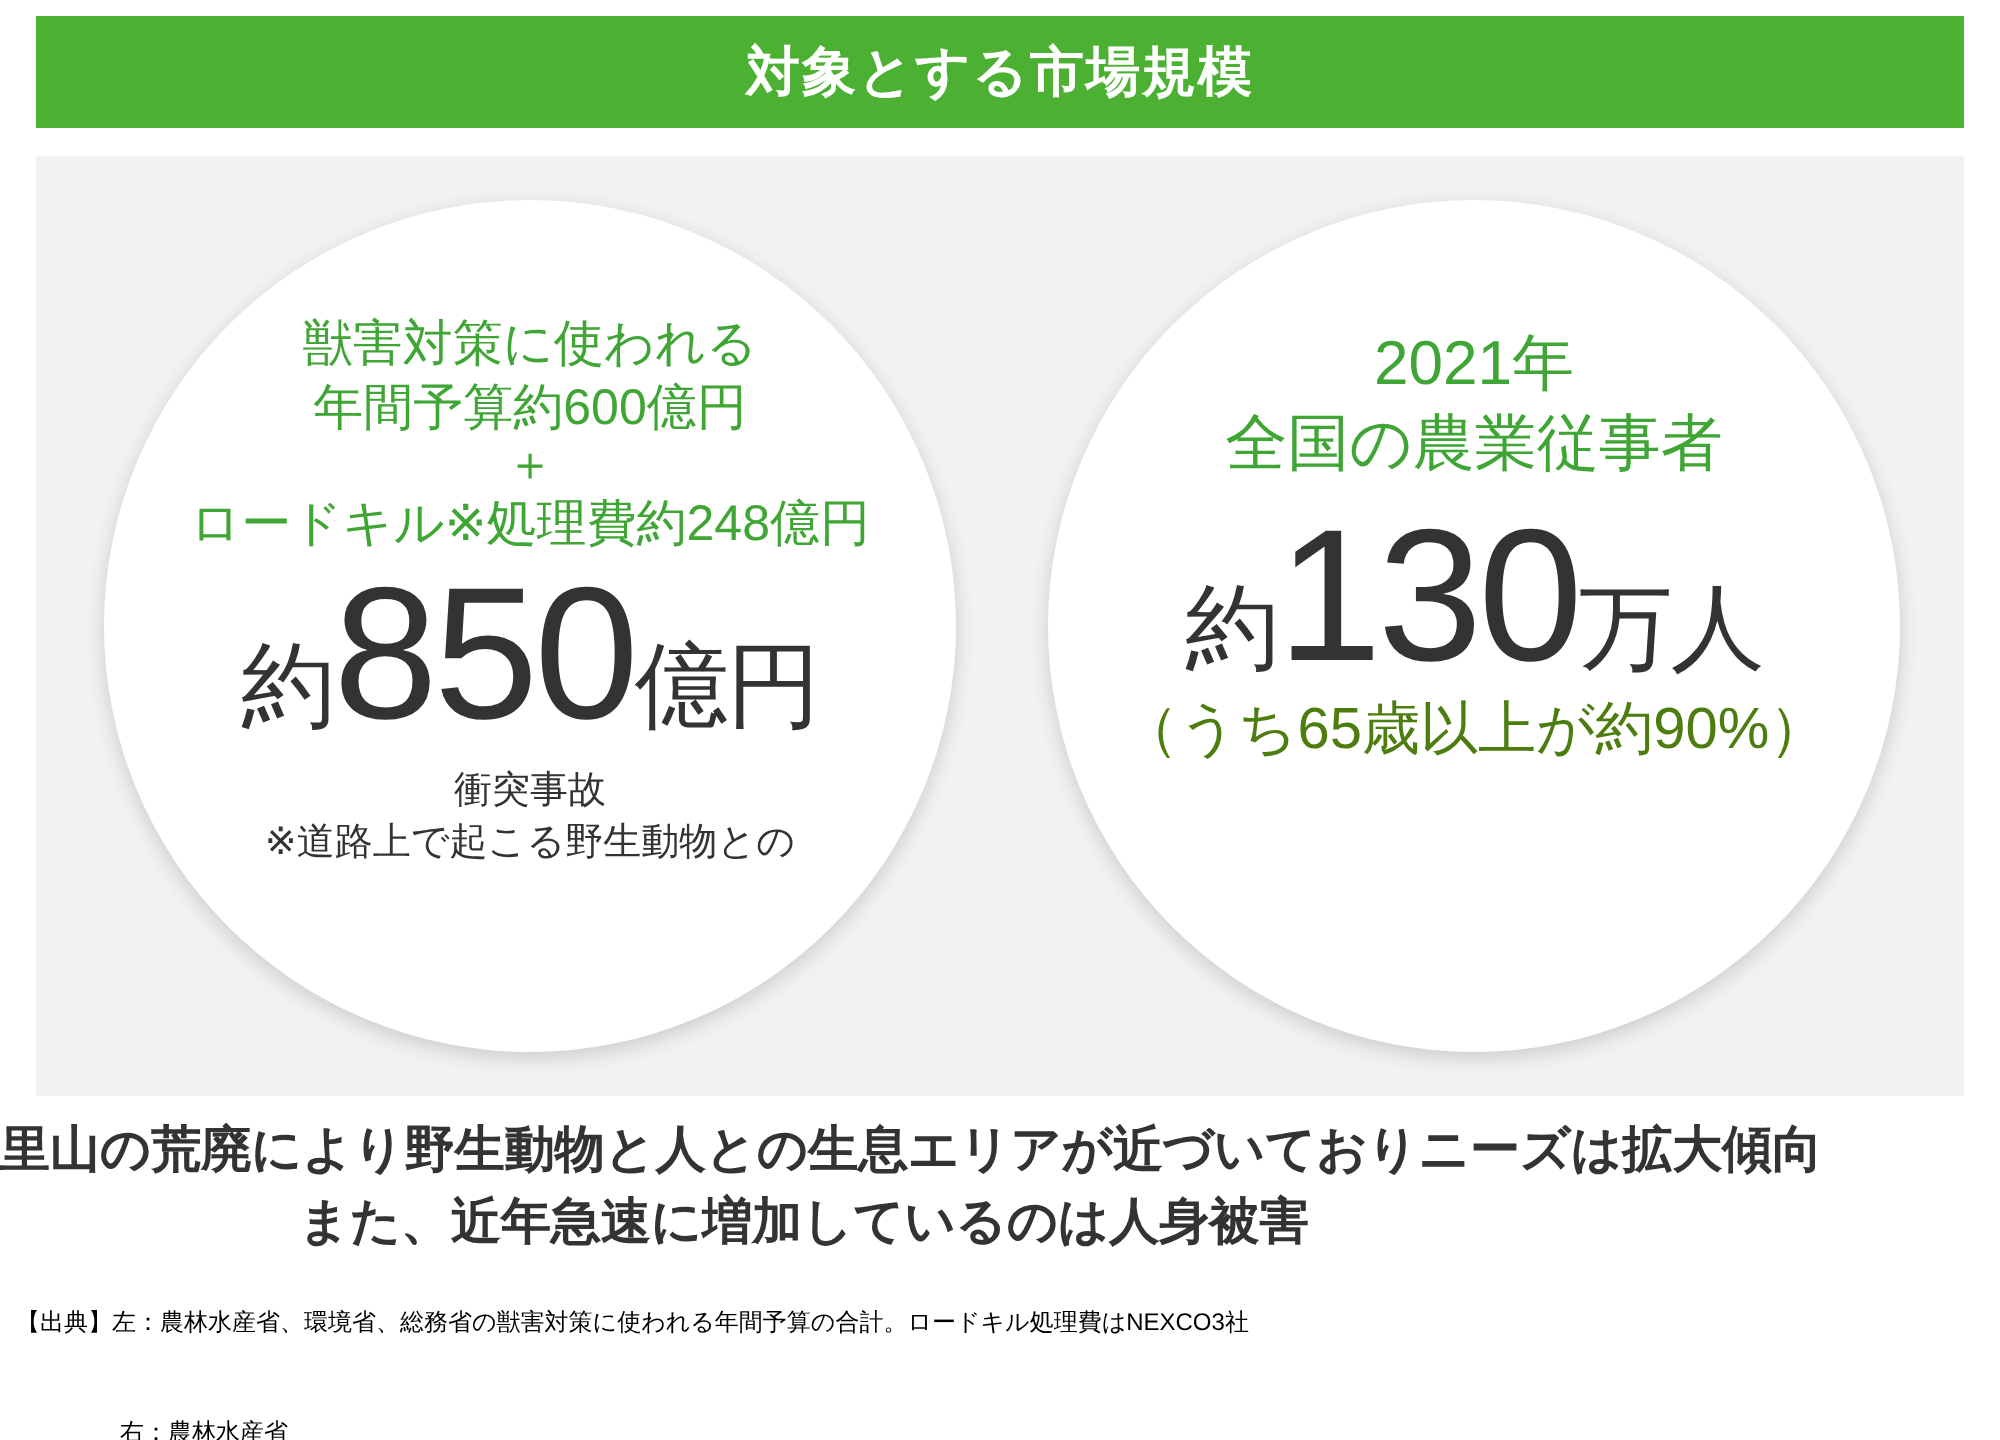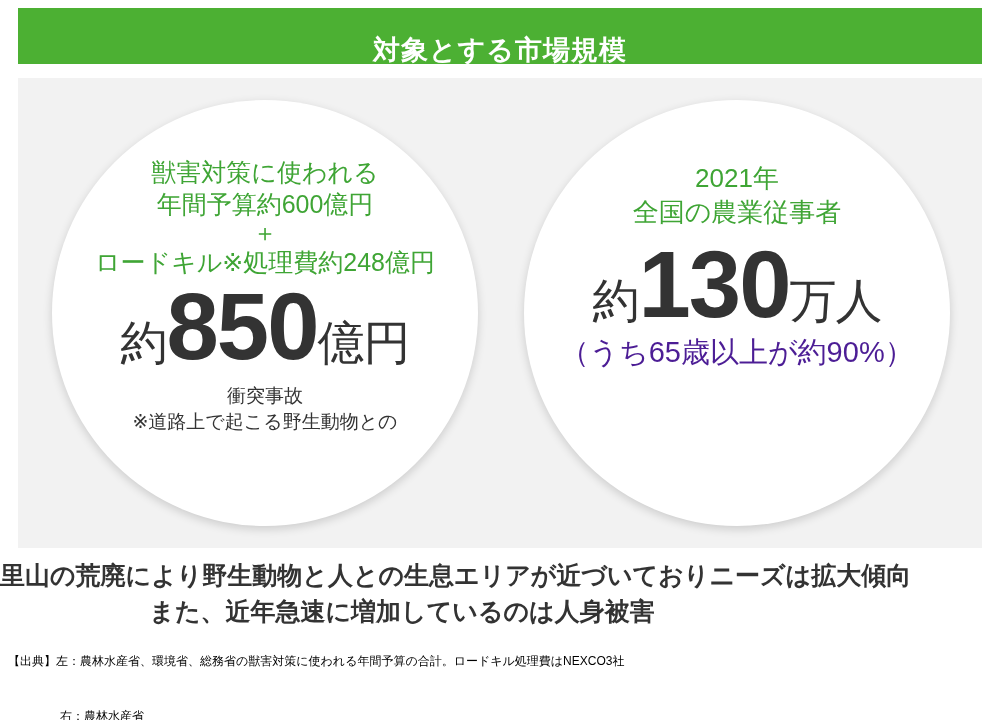--- a/index.html
+++ b/index.html
@@ -26,21 +26,21 @@
 
   
   .header-banner {
     position: absolute;
     left: 18px;
     top: 8px;
     width: 964px;
     height: 56px;
     background: #4cb033;
     display: flex;
-    align-items: flex-end;
+    align-items: center;
     justify-content: center;
   }
   .header-title {
     color: #ffffff;
     font-size: 27px;
     font-weight: bold;
     letter-spacing: 1px;
     line-height: 1;
     white-space: nowrap;
   }
@@ -90,21 +90,21 @@
     text-align: center;
   }
   .green-line.plus {
     font-size: 24px;
     line-height: 1.05;
   }
   .green-line.small-gap {
     margin-top: 1px;
   }
   .green-line.big {
-    font-size: 26px;
+    font-size: 31px;
     line-height: 1.3;
     text-align: right;
   }
 
   .big-number-row {
     display: flex;
     align-items: baseline;
     justify-content: center;
     white-space: nowrap;
     color: #333333;
@@ -113,21 +113,21 @@
   .circle-left .big-number-row { margin-top: 4px; }
   .circle-right .big-number-row { margin-top: 10px; }
 
   .unit-pre {
     font-size: 47px;
     font-weight: normal;
     letter-spacing: -1px;
   }
   .huge-number {
     font-size: 94px;
-    font-weight: bold;
+    font-weight: normal;
     letter-spacing: -2px;
     line-height: 0.95;
   }
   .unit-post {
     font-size: 47px;
     font-weight: normal;
     letter-spacing: -1px;
   }
 
   .note-text {
@@ -136,21 +136,21 @@
     line-height: 1.35;
     text-align: center;
     color: #333333;
     white-space: nowrap;
   }
   .paren-text {
     margin-top: 2px;
     font-size: 29px;
     line-height: 1.2;
     text-align: center;
-    color: #4c1d95;
+    color: #4d7c0f;
     white-space: nowrap;
   }
 
   
   .summary {
     position: absolute;
     left: 0;
     top: 558px;
     width: 804px;
     text-align: center;

